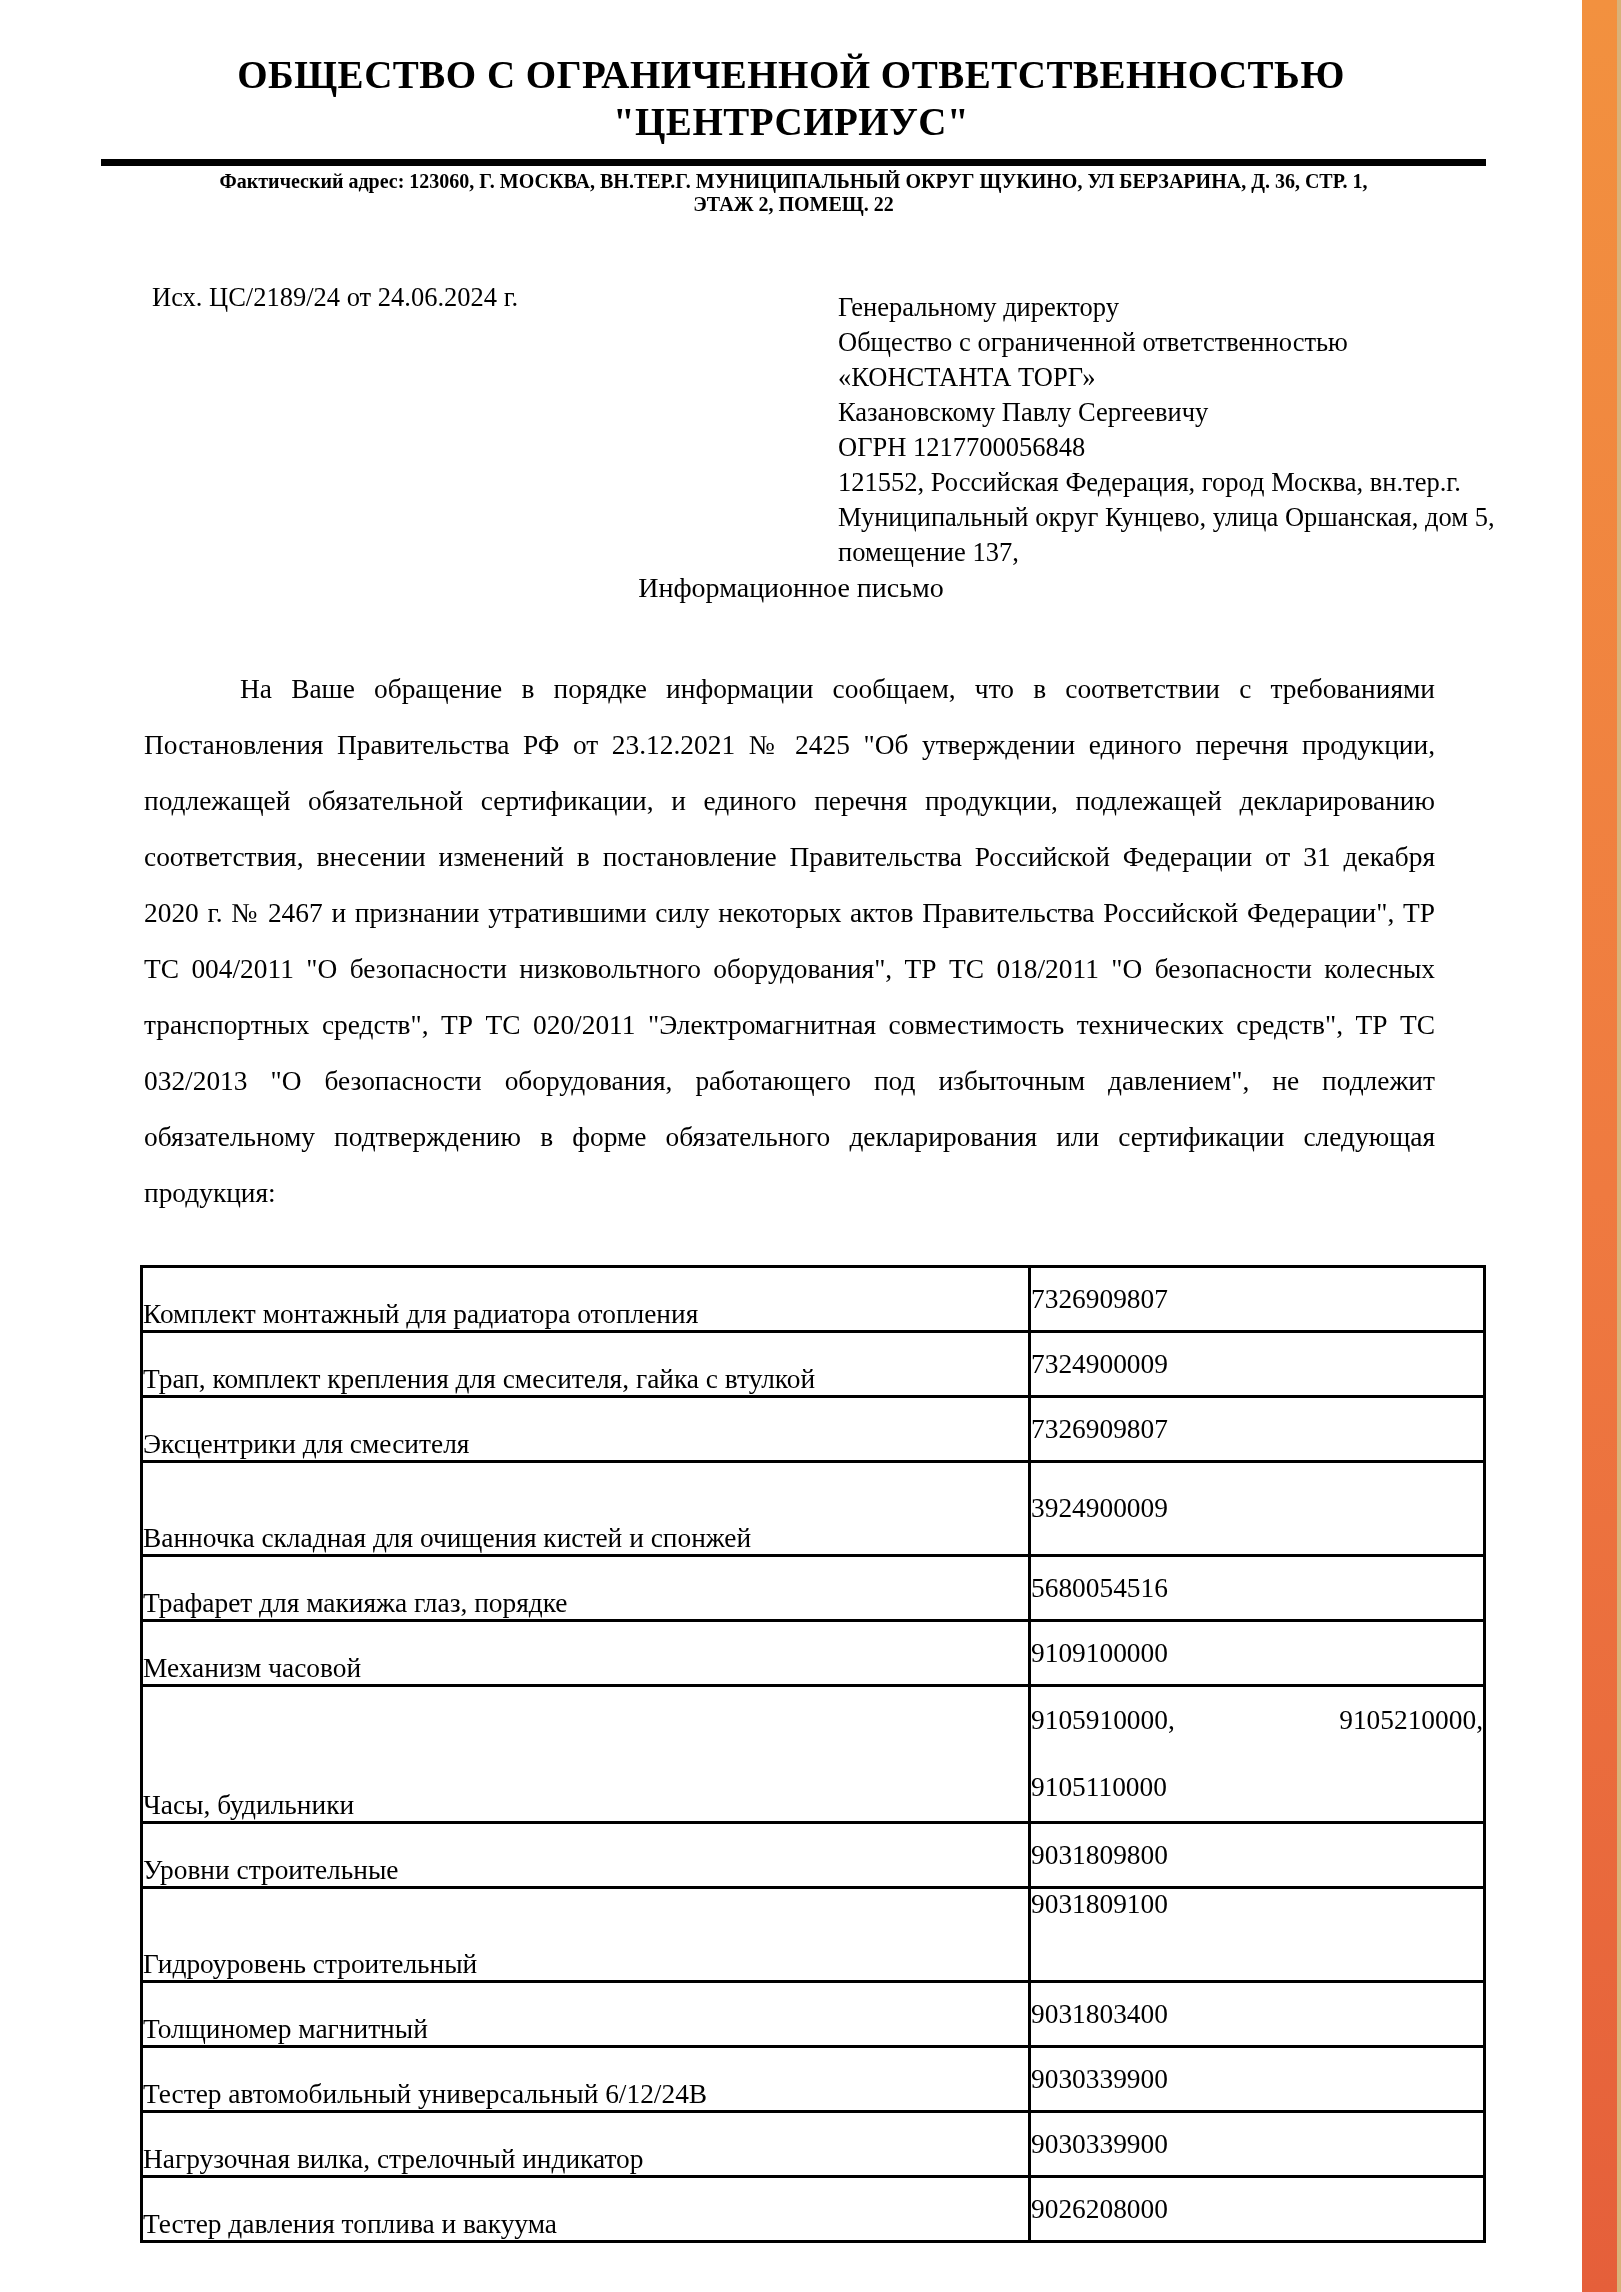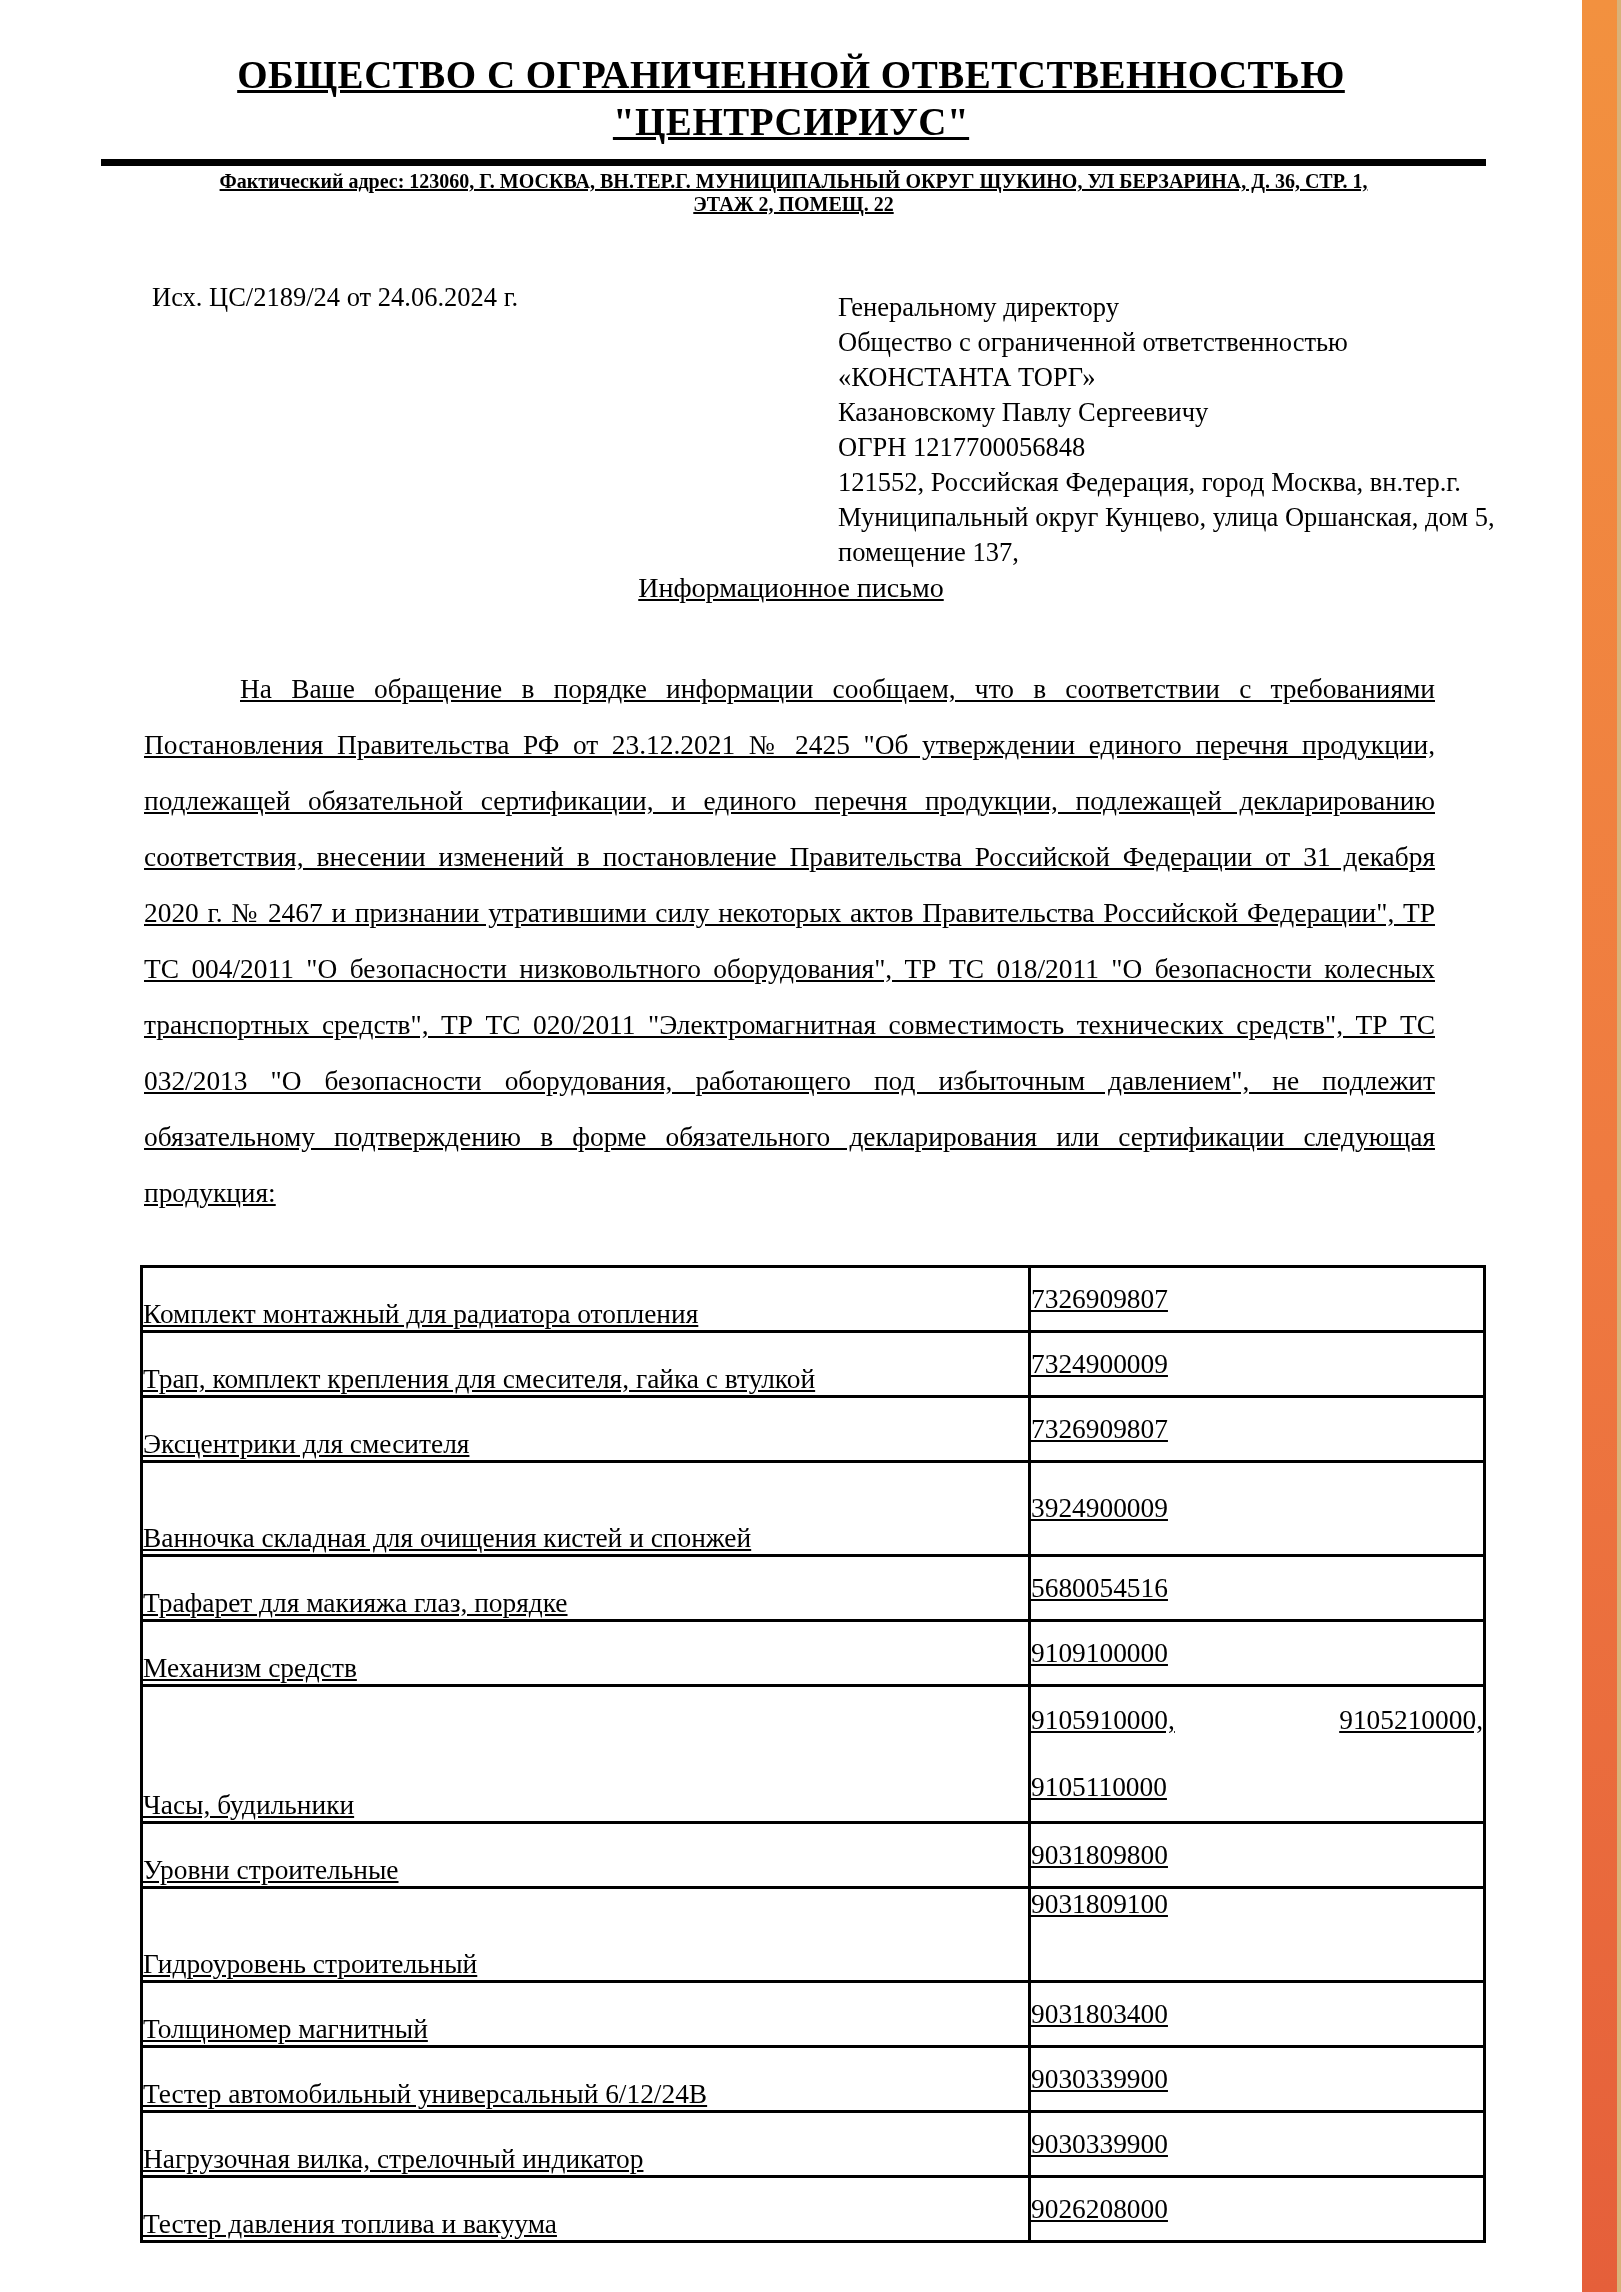--- a/index.html
+++ b/index.html
@@ -13,21 +13,21 @@
   }
   
   .accent-strip{
     position:absolute;top:0;right:0;width:39px;height:100%;
     background:linear-gradient(180deg,var(--strip-top,#F2913F) 0%,#EF7A40 52%,var(--strip-bottom,#E55F3A) 100%);
   }
   .accent-edge{
     position:absolute;top:0;right:0;width:3.9px;height:100%;
     background:var(--strip-edge,#D8B27A);
   }
-  .content{position:relative;width:1582px;height:100%;text-decoration:underline;}
+  .content{position:relative;width:1582px;height:100%;}
 
   
   .header{padding-top:51px;text-align:center;}
   .company-name{font-weight:bold;font-size:39px;line-height:47px;letter-spacing:0.5px;}
   .rule{margin:13.7px 96px 3.9px 101px;height:7.8px;background:#000;}
   .address{font-weight:bold;font-size:20px;line-height:22.5px;margin:0 96px 0 101px;text-align:center;}
 
   
   .meta{position:relative;height:286px;margin-top:65px;}
   .ref{position:absolute;left:152px;top:2px;font-size:26.5px;}
@@ -109,21 +109,21 @@
         </tr>
         <tr class="h-mtall">
           <td class="product-cell">Ванночка складная для очищения кистей и спонжей</td>
           <td class="code-cell">3924900009</td>
         </tr>
         <tr class="h-std">
           <td class="product-cell">Трафарет для макияжа глаз, порядке</td>
           <td class="code-cell">5680054516</td>
         </tr>
         <tr class="h-std">
-          <td class="product-cell">Механизм средств</td>
+          <td class="product-cell">Механизм часовой</td>
           <td class="code-cell">9109100000</td>
         </tr>
         <tr class="h-xtall">
           <td class="product-cell">Часы, будильники</td>
           <td class="code-cell codes-multi">
             <div class="code-line code-line-justify">
               <span>9105910000,</span>
               <span>9105210000,</span>
             </div>
             <div class="code-line">9105110000</div>

